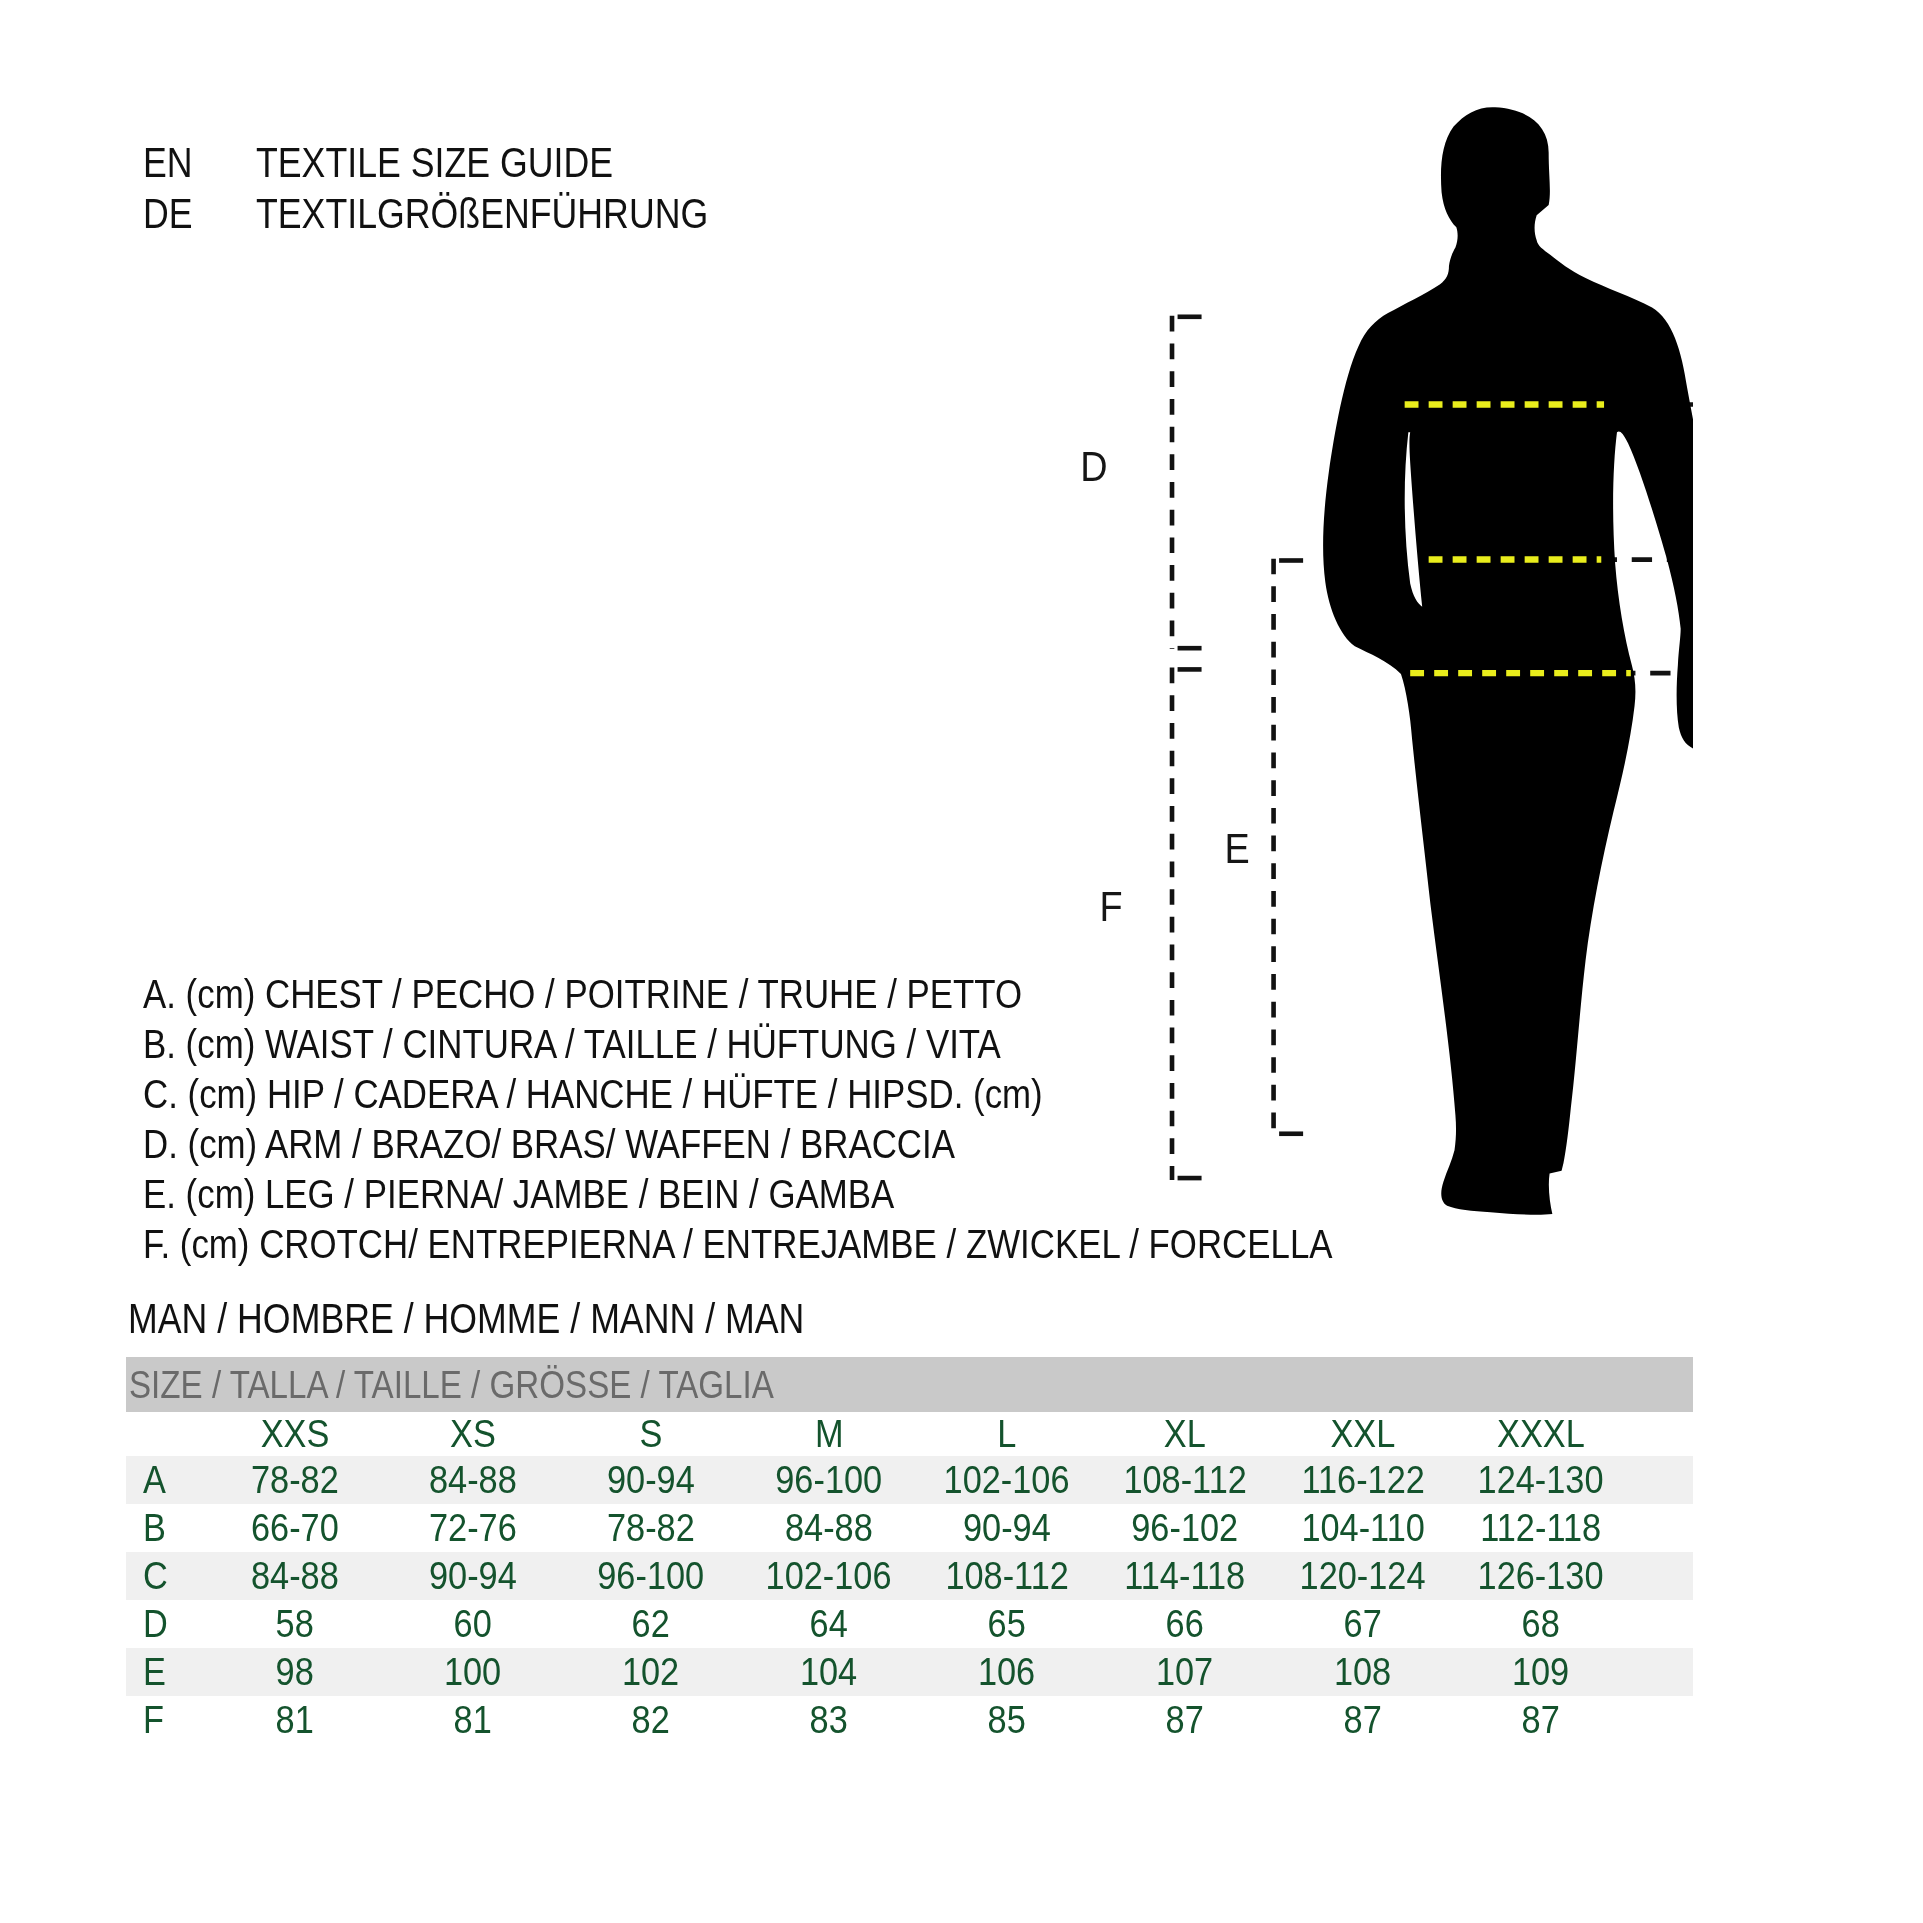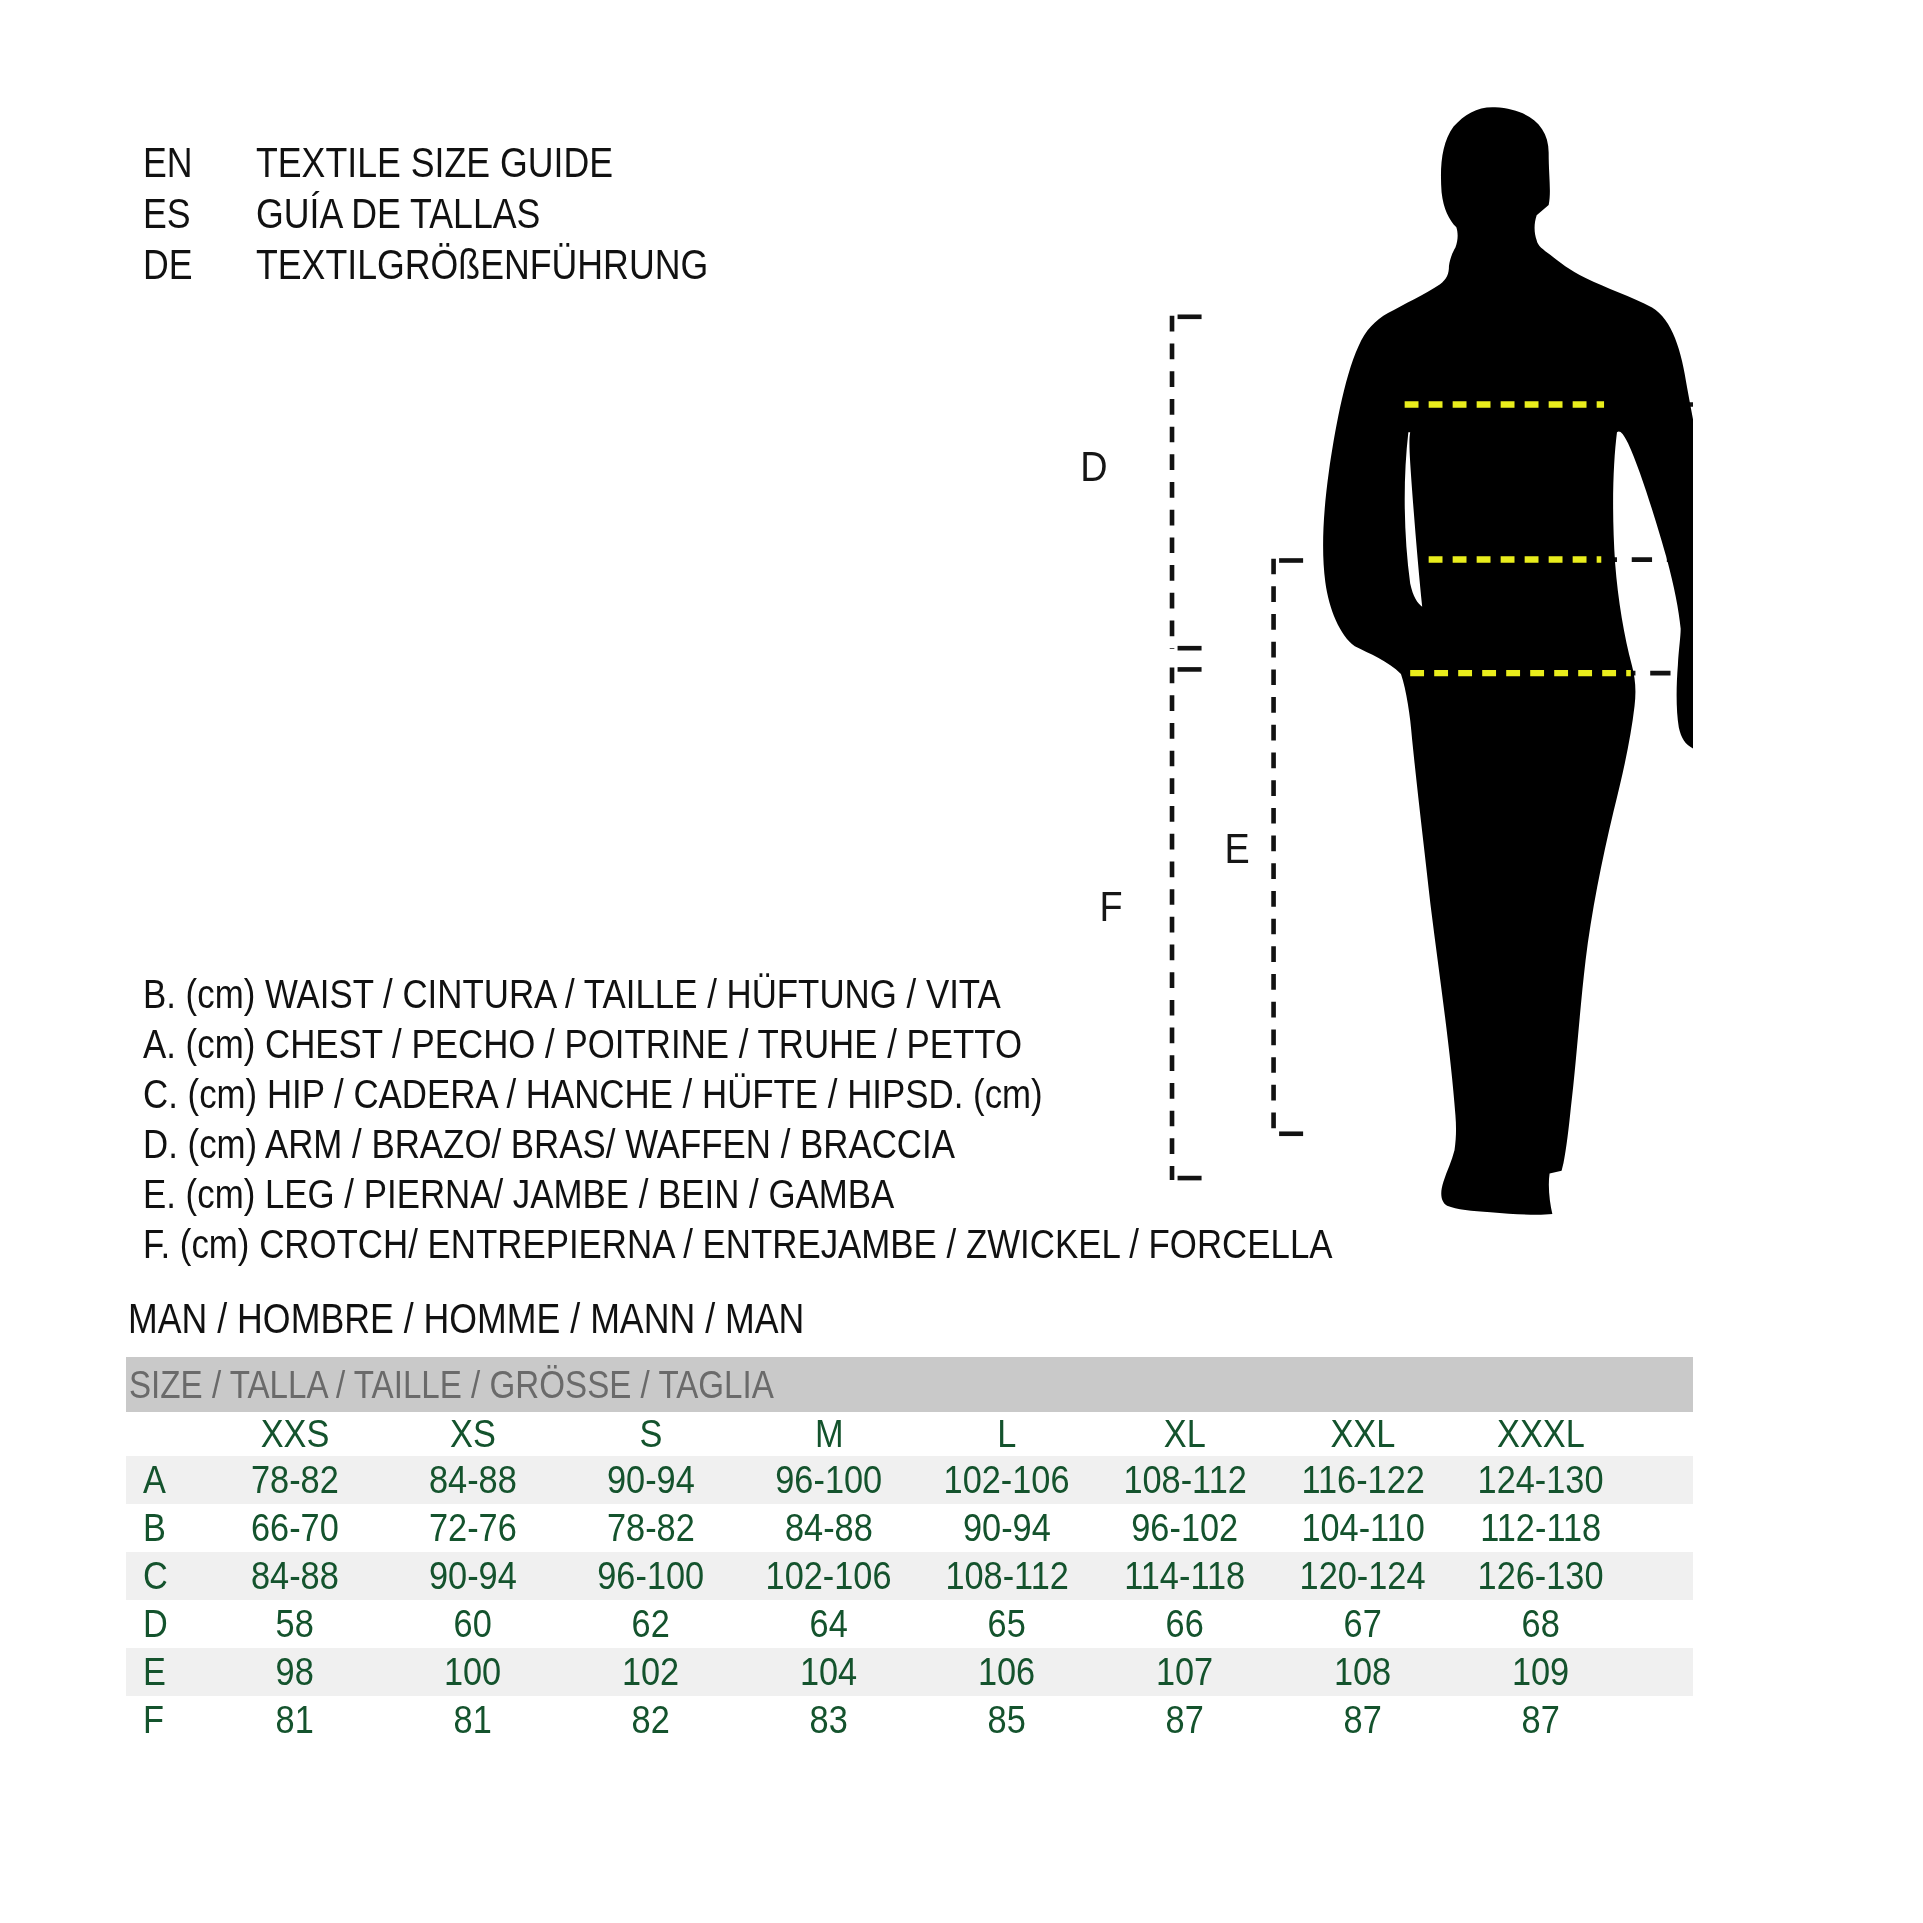--- a/index.html
+++ b/index.html
@@ -39,24 +39,20 @@
 </style>
 </head>
 <body>
 
 <div id="canvas">
 
   <div class="langs">
     <div class="lang-row">
       <span class="lang-code"><span class="cond">EN</span></span>
       <span class="cond">TEXTILE SIZE GUIDE</span>
-    </div>
-    <div class="lang-row">
-      <span class="lang-code"><span class="cond">ES</span></span>
-      <span class="cond">GUÍA DE TALLAS</span>
     </div>
     <div class="lang-row">
       <span class="lang-code"><span class="cond">DE</span></span>
       <span class="cond">TEXTILGRÖßENFÜHRUNG</span>
     </div>
   </div>
 
   <div class="figure">
     <svg width="831" height="1237" viewBox="0 0 900 1340">
 
@@ -147,22 +143,22 @@
 
     <span class="marker" style="left:750px;top:330px;">A</span>
     <span class="marker" style="left:755px;top:485px;">B</span>
     <span class="marker" style="left:758px;top:599px;">C</span>
     <span class="marker" style="left:79px;top:393px;">D</span>
     <span class="marker" style="left:222px;top:775px;">E</span>
     <span class="marker" style="left:96px;top:833px;">F</span>
   </div>
 
   <div class="legend">
+    <div class="legend-line"><span class="cond">A. (cm) CHEST / PECHO / POITRINE / TRUHE / PETTO</span></div>
     <div class="legend-line"><span class="cond">B. (cm) WAIST / CINTURA / TAILLE / HÜFTUNG / VITA</span></div>
-    <div class="legend-line"><span class="cond">A. (cm) CHEST / PECHO / POITRINE / TRUHE / PETTO</span></div>
     <div class="legend-line"><span class="cond">C. (cm) HIP / CADERA / HANCHE / HÜFTE / HIPSD. (cm)</span></div>
     <div class="legend-line"><span class="cond">D. (cm) ARM / BRAZO/ BRAS/ WAFFEN / BRACCIA</span></div>
     <div class="legend-line"><span class="cond">E. (cm) LEG / PIERNA/ JAMBE / BEIN / GAMBA</span></div>
     <div class="legend-line"><span class="cond">F. (cm) CROTCH/ ENTREPIERNA / ENTREJAMBE / ZWICKEL / FORCELLA</span></div>
   </div>
 
   <div class="man"><span class="cond">MAN / HOMBRE / HOMME / MANN / MAN</span></div>
 
   <div class="tablewrap">
     <div class="bar"><span class="cond">SIZE / TALLA / TAILLE / GRÖSSE / TAGLIA</span></div>

